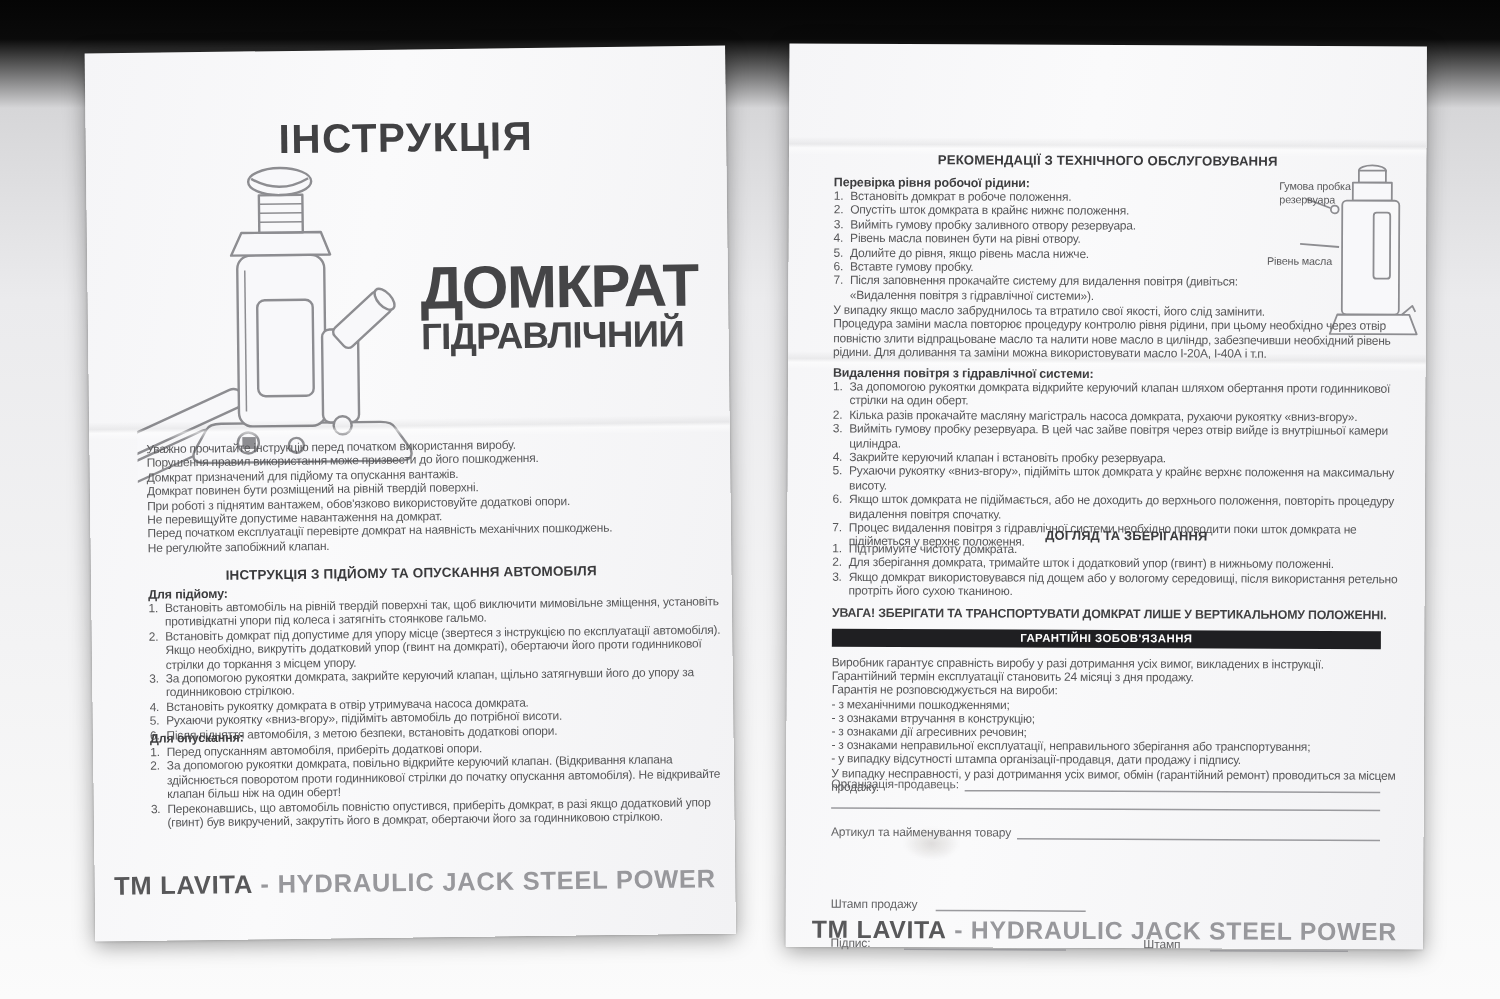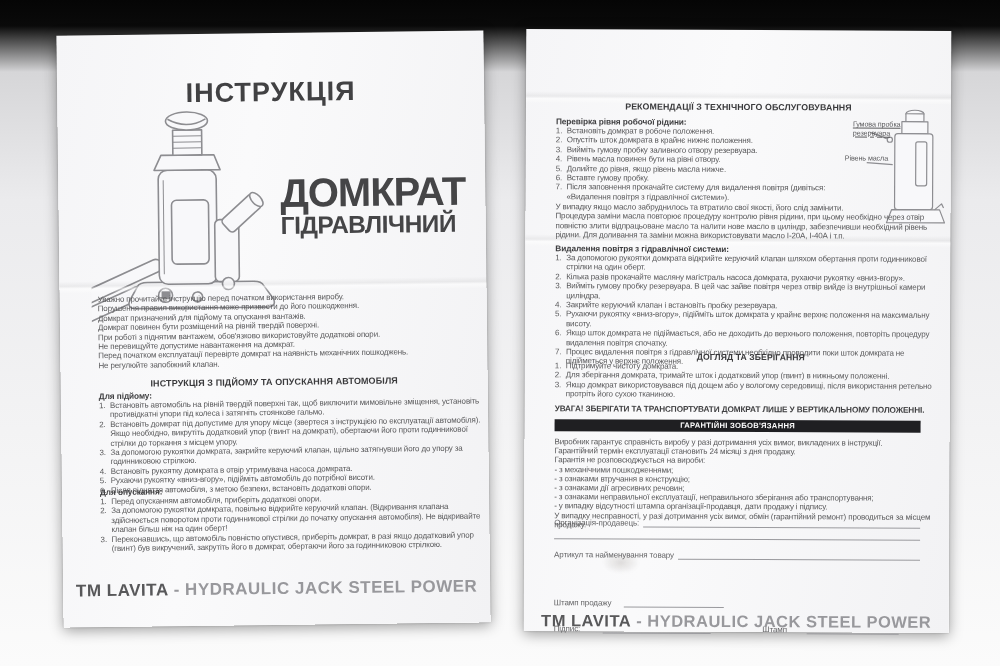--- a/index.html
+++ b/index.html
@@ -150,22 +150,22 @@
       <circle cx="59" cy="33" r="2.6" fill="#f8f8fa"></circle>
       <line x1="36" y1="56" x2="62" y2="58"></line>
       <ellipse cx="84" cy="7" rx="9" ry="3.5" fill="#f8f8fa"></ellipse>
       <rect x="75" y="7" width="18" height="8" fill="#f8f8fa"></rect>
       <rect x="71" y="15" width="26" height="12" fill="#f8f8fa"></rect>
       <rect x="64" y="27" width="38" height="76" rx="3" fill="#f8f8fa"></rect>
       <rect x="85" y="35" width="11" height="44" rx="2" fill="#f8f8fa"></rect>
       <path d="M56 116 L114 116 L109 103 L61 103 Z" fill="#f8f8fa"></path>
       <path d="M104 103 L111 97 L113 101"></path>
     </svg>
-    <div class="abs diagram-label" style="left:22px;top:14px;width:50px;text-decoration:underline;">Гумова пробка резервуара</div>
-    <div class="abs diagram-label" style="left:14px;top:48px;width:52px;">Рівень масла</div>
+    <div class="abs diagram-label" style="left:22px;top:14px;width:50px;">Гумова пробка резервуара</div>
+    <div class="abs diagram-label" style="left:14px;top:64px;width:52px;">Рівень масла</div>
   </div>
 
   <div class="abs body-text plain-lines" style="left:30px;top:173px;width:390px;">
       <div>У випадку якщо масло забруднилось та втратило свої якості, його слід замінити.</div>
       <div>Процедура заміни масла повторює процедуру контролю рівня рідини, при цьому необхідно через отвір повністю злити відпрацьоване масло та налити нове масло в циліндр, забезпечивши необхідний рівень рідини. Для доливання та заміни можна використовувати масло І-20А, І-40А і т.п.</div>
     </div>
 
   <div class="abs" style="left:30px;top:214px;width:392px;">
     <div class="bold-head">Видалення повітря з гідравлічної системи:</div>
     <ol class="num body-text">

